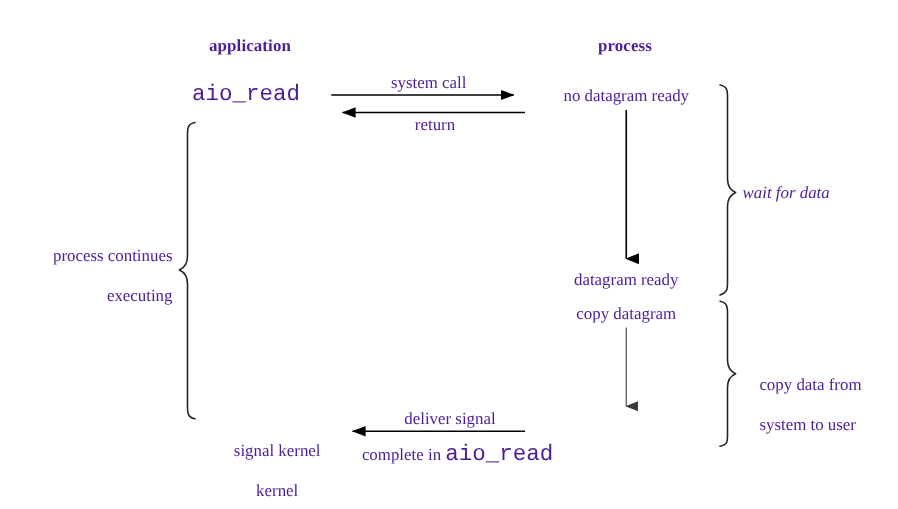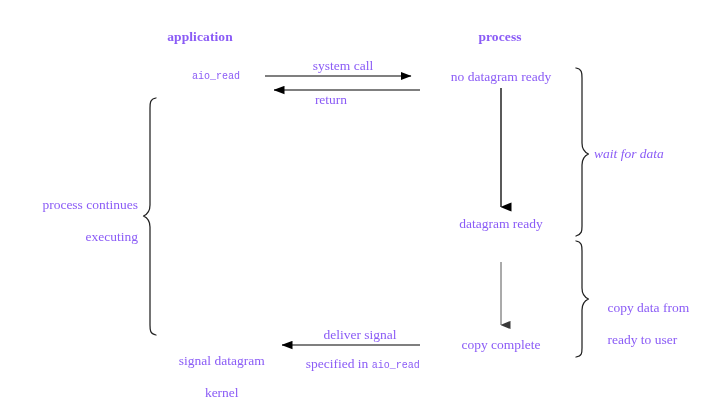--- a/index.html
+++ b/index.html
@@ -17,34 +17,34 @@
     width: 718px;
     height: 407px;
     background: #ffffff;
     overflow: hidden;
   }
   .lbl {
     position: absolute;
     font-family: "Liberation Serif", serif;
     font-size: 13.5px;
     line-height: 15px;
-    color: #8b5cf6;
+    color: #4c1d95;
     white-space: pre;
   }
   .lbl.center { text-align: center; }
   .lbl.right  { text-align: right; }
   .lbl.left   { text-align: left; }
   .heading {
     font-weight: bold;
     font-size: 13.5px;
     letter-spacing: 0.1px;
   }
   .mono {
     font-family: "Liberation Mono", monospace;
-    font-size: 10px;
+    font-size: 18px;
   }
   svg.layer {
     position: absolute;
     left: 0;
     top: 0;
     width: 718px;
     height: 407px;
     overflow: visible;
   }
 </style>
@@ -106,46 +106,46 @@
   </svg>
 
   <div class="lbl heading center" style="left:140px; top:29px; width:120px;">application</div>
 
   <div class="lbl heading center" style="left:440px; top:29px; width:120px;">process</div>
 
   <div class="lbl mono right" style="left:120px; top:69px; width:120px;">aio_read</div>
 
   <div class="lbl center" style="left:273px; top:58px; width:140px;">system call</div>
 
-  <div class="lbl center" style="left:261px; top:92px; width:140px;">return</div>
+  <div class="lbl center" style="left:278px; top:92px; width:140px;">return</div>
 
   <div class="lbl center" style="left:431px; top:216px; width:140px;">datagram ready</div>
 
   <div class="lbl center" style="left:431px; top:69px; width:140px;">no datagram ready</div>
 
+  <div class="lbl center" style="left:431px; top:243px; width:140px;">copy datagram</div>
 
-  <div class="lbl center" style="left:431px; top:337px; width:140px;">copy complete</div>
 
   <div class="lbl right" style="left:20px; top:181px; width:118px; line-height:16px;">
     <span>process continues</span><br>
     <span>executing</span>
   </div>
 
   <div class="lbl left" style="left:594px; top:146px; width:120px;font-style:italic;">wait for data</div>
 
   <div class="lbl left" style="left:594px; top:284px; width:120px; line-height:16px;">
     <span>copy data from</span><br>
-    <span>ready to user</span>
+    <span>system to user</span>
   </div>
 
   <div class="lbl center" style="left:285px; top:327px; width:150px;">deliver signal</div>
 
   <div class="lbl center" style="left:276px; top:341px; width:160px;">
-    <span>specified in </span><span class="mono">aio_read</span>
+    <span>complete in </span><span class="mono">aio_read</span>
   </div>
 
   <div class="lbl center" style="left:150px; top:337px; width:130px; line-height:16px;">
-    <span>signal datagram</span><br>
+    <span>signal kernel</span><br>
     <span>kernel</span><br>
     
   </div>
 
 </div>
 
 </body></html>

